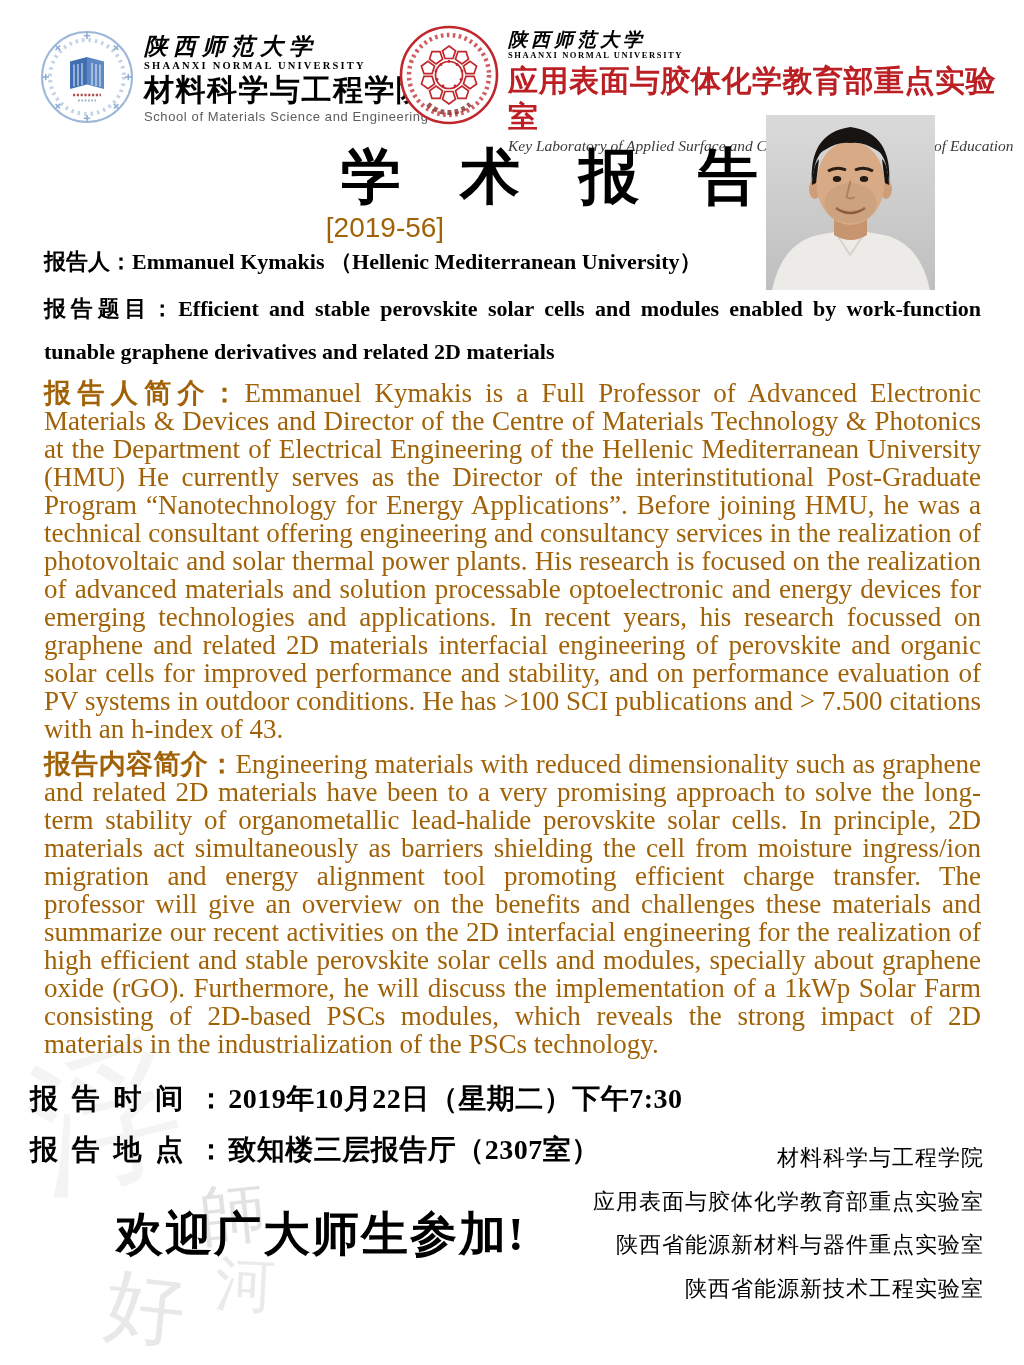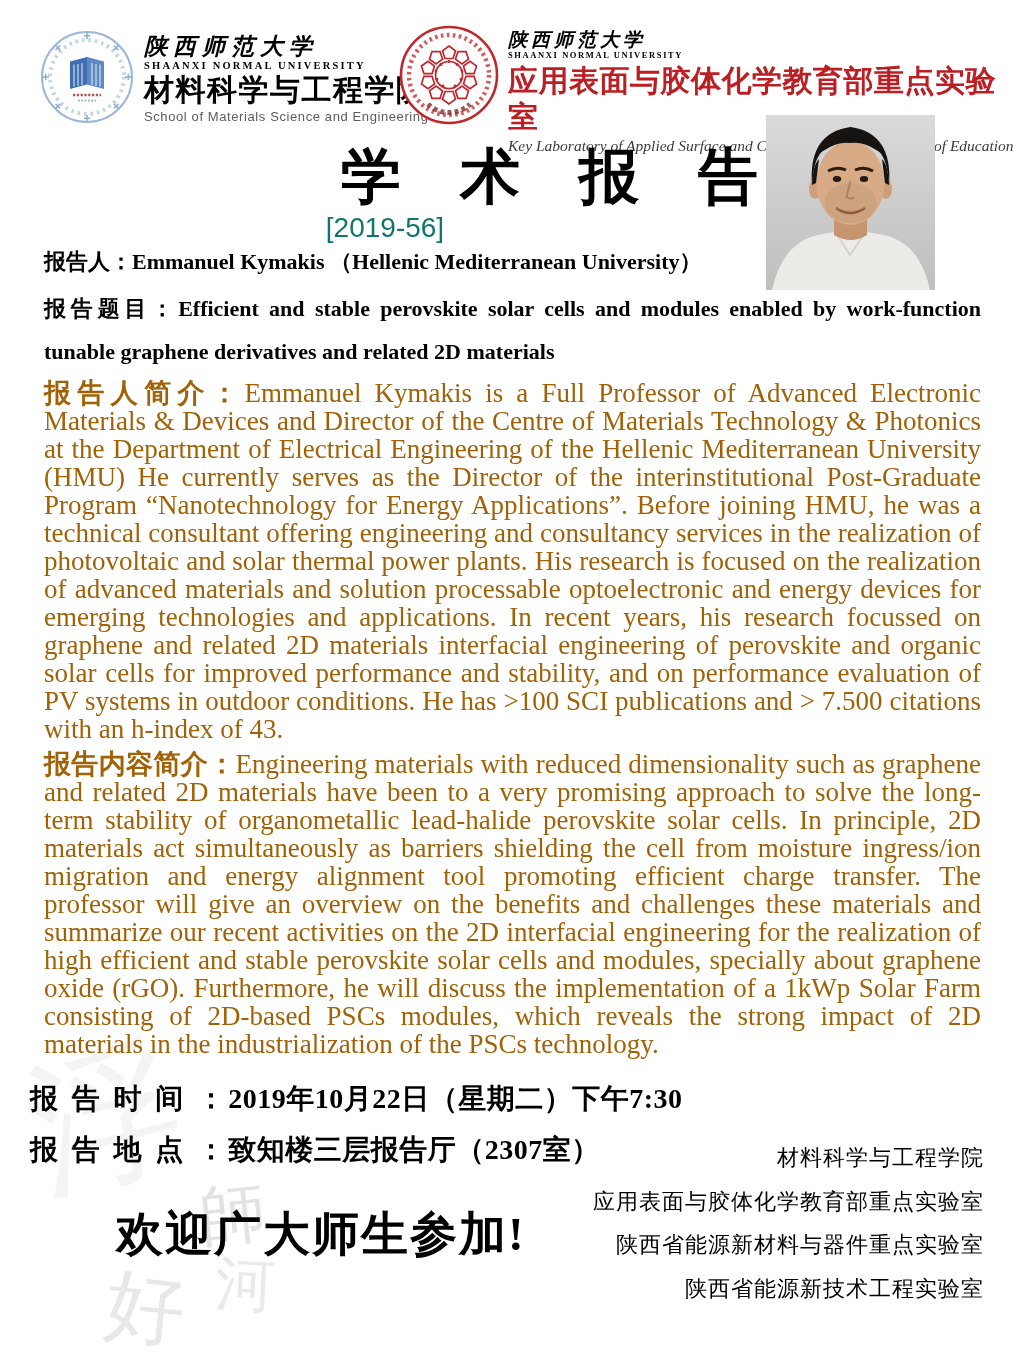--- a/index.html
+++ b/index.html
@@ -27,21 +27,21 @@
   .hdr-right .txt{margin-left:8px;padding-top:6px;}
   .callig-sm{font-size:19px;font-weight:bold;font-style:italic;letter-spacing:4px;line-height:20px;}
   .univ-en-sm{font-size:8.5px;font-weight:bold;letter-spacing:1.6px;}
   .lab-cn{font-size:30px;font-weight:bold;color:#bb1f23;letter-spacing:.5px;line-height:36px;margin-top:3px;font-family:"Liberation Sans","DejaVu Sans",sans-serif;}
   .lab-en{font-size:15.5px;font-style:italic;color:#3a3a3a;margin-top:2px;}
 
   
   .main-title{position:absolute;left:0;top:137px;width:780px;text-align:right;
     font-size:60px;font-weight:bold;letter-spacing:22px;}
   .report-no{position:absolute;left:0;top:212px;width:770px;text-align:center;
-    font-size:28px;font-family:"Liberation Sans","DejaVu Sans",sans-serif;color:#0f766e;}
+    font-size:28px;font-family:"Liberation Sans","DejaVu Sans",sans-serif;color:#a16207;}
 
   
   .photo{position:absolute;left:766px;top:115px;width:169px;height:175px;}
 
   
   .content{position:absolute;left:44px;top:243px;width:937px;}
   .content p{margin:0;}
   .lbl{font-weight:bold;font-family:"Liberation Sans","DejaVu Sans",sans-serif;}
   .speaker-line{font-size:22px;font-weight:bold;line-height:37px;margin-bottom:7px !important;}
   .talk-line{font-size:22px;font-weight:bold;line-height:43px;text-align:justify;margin-bottom:6px !important;}

